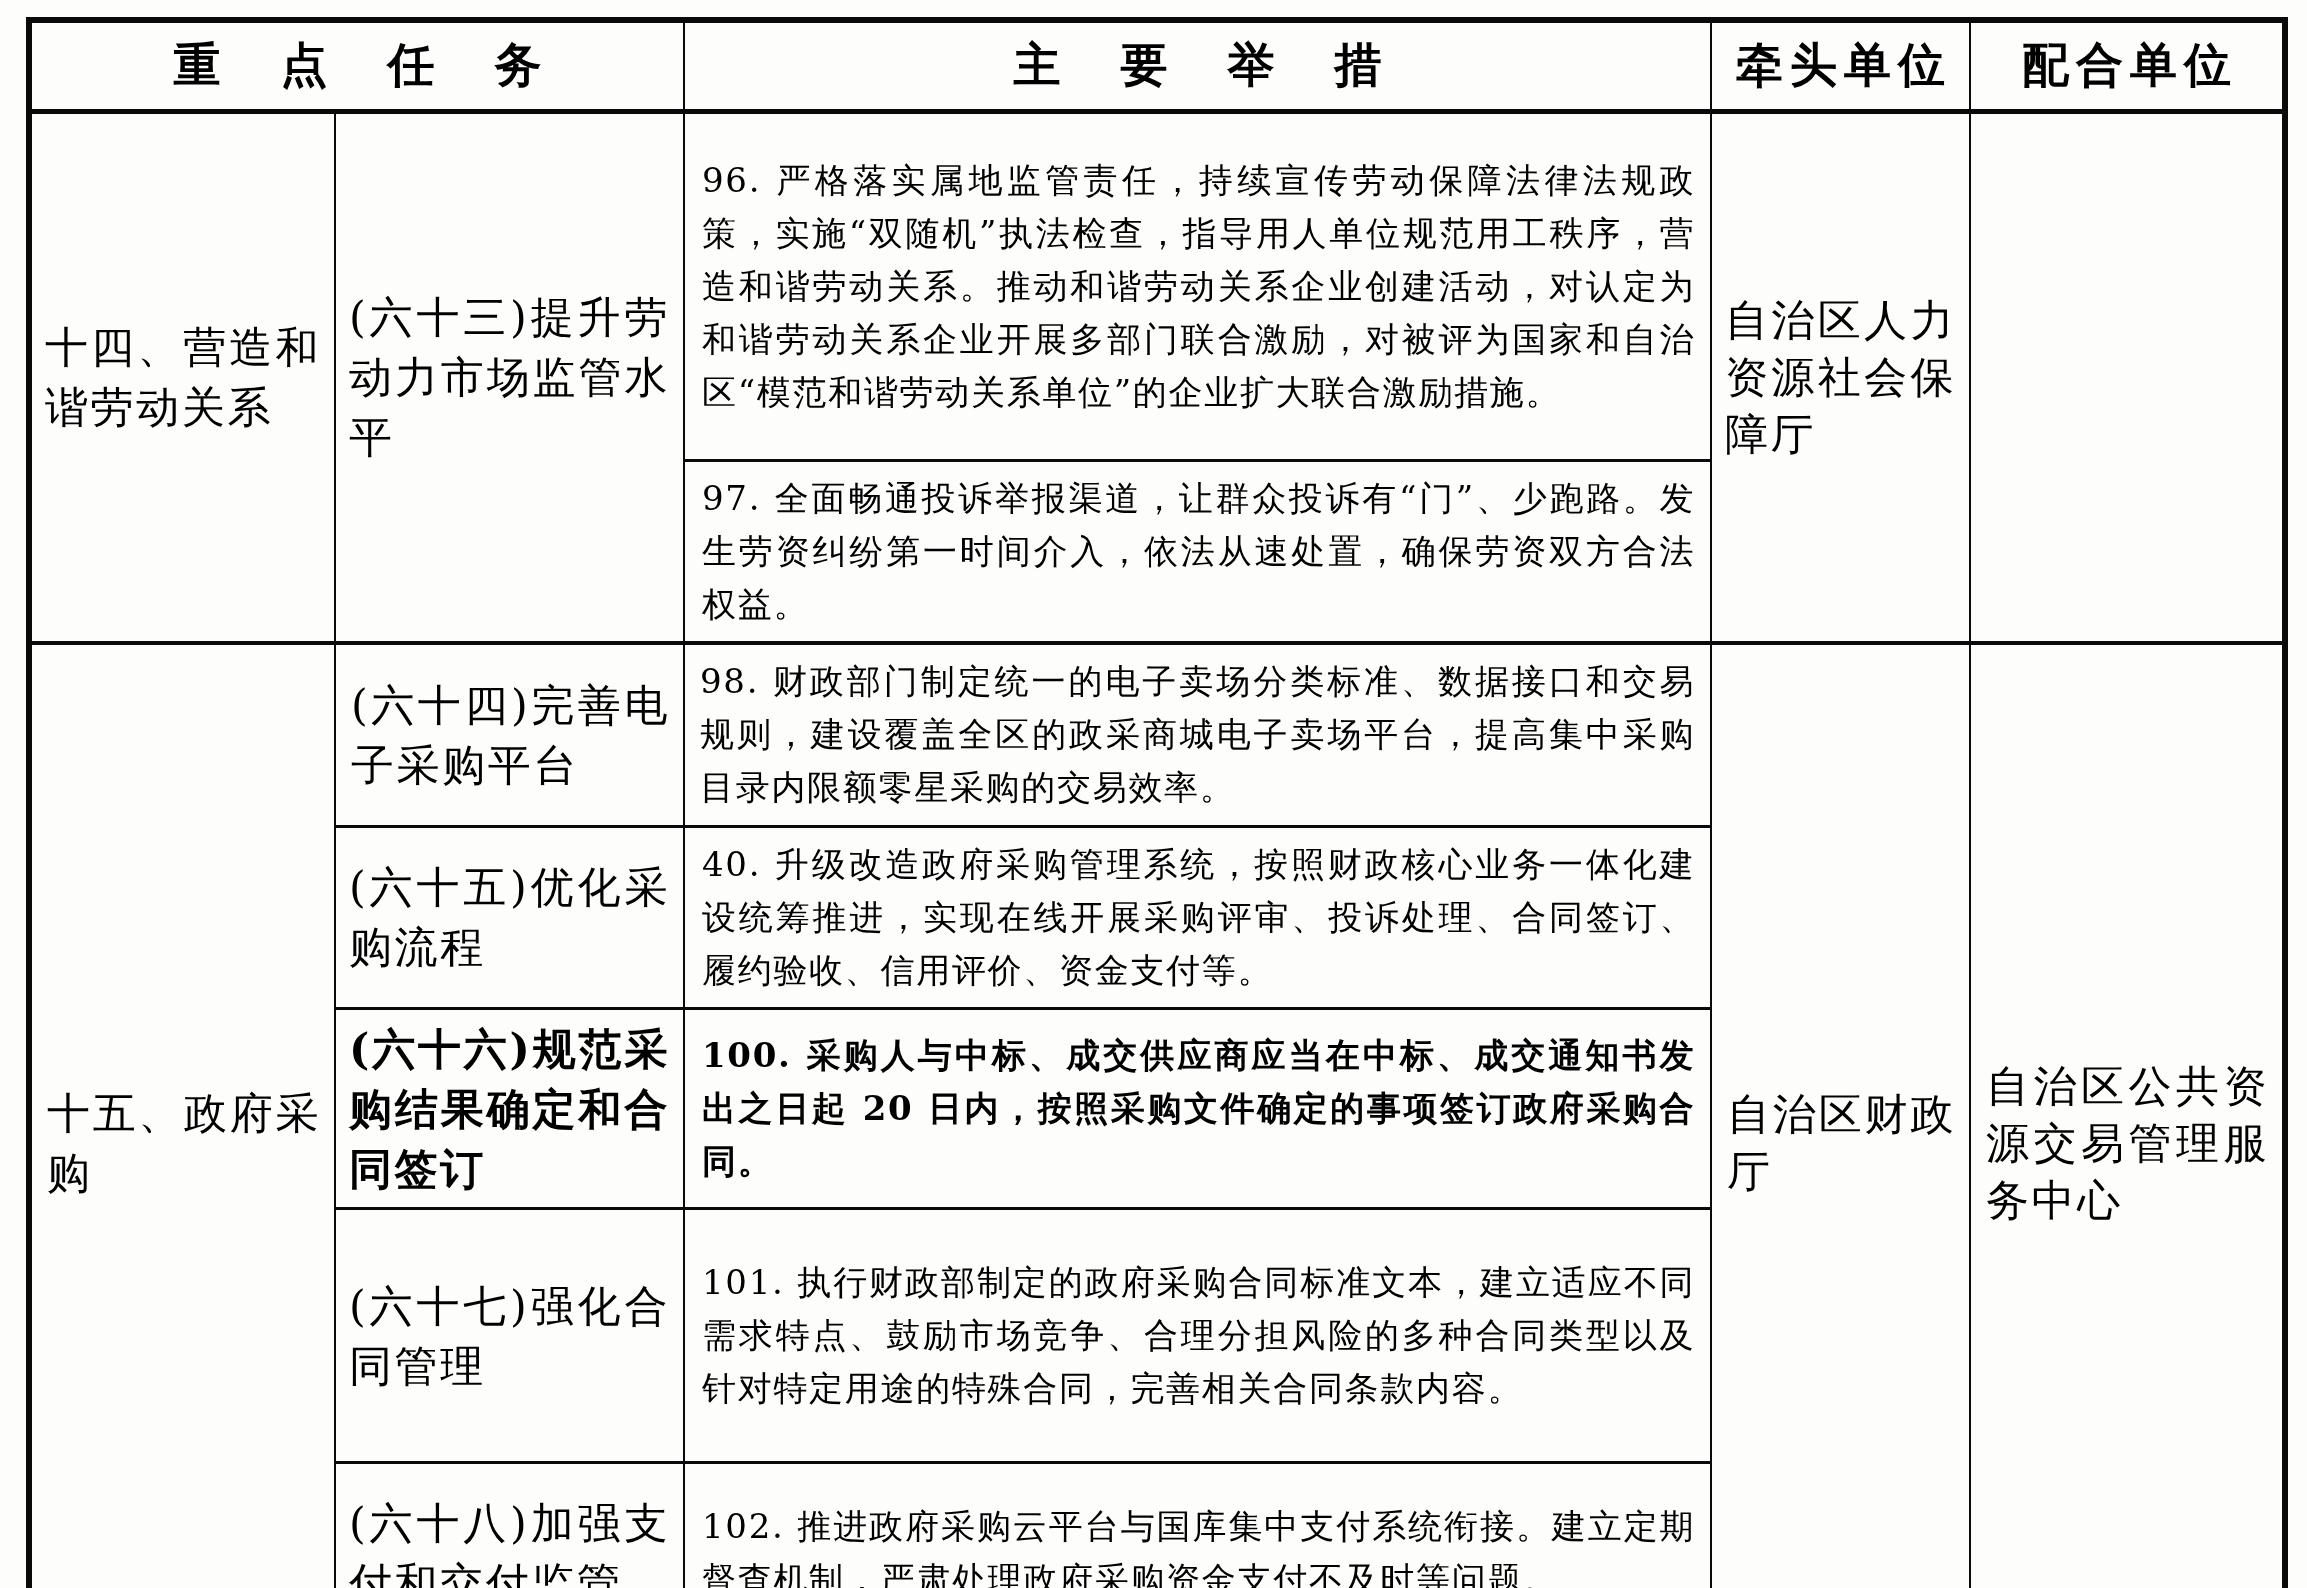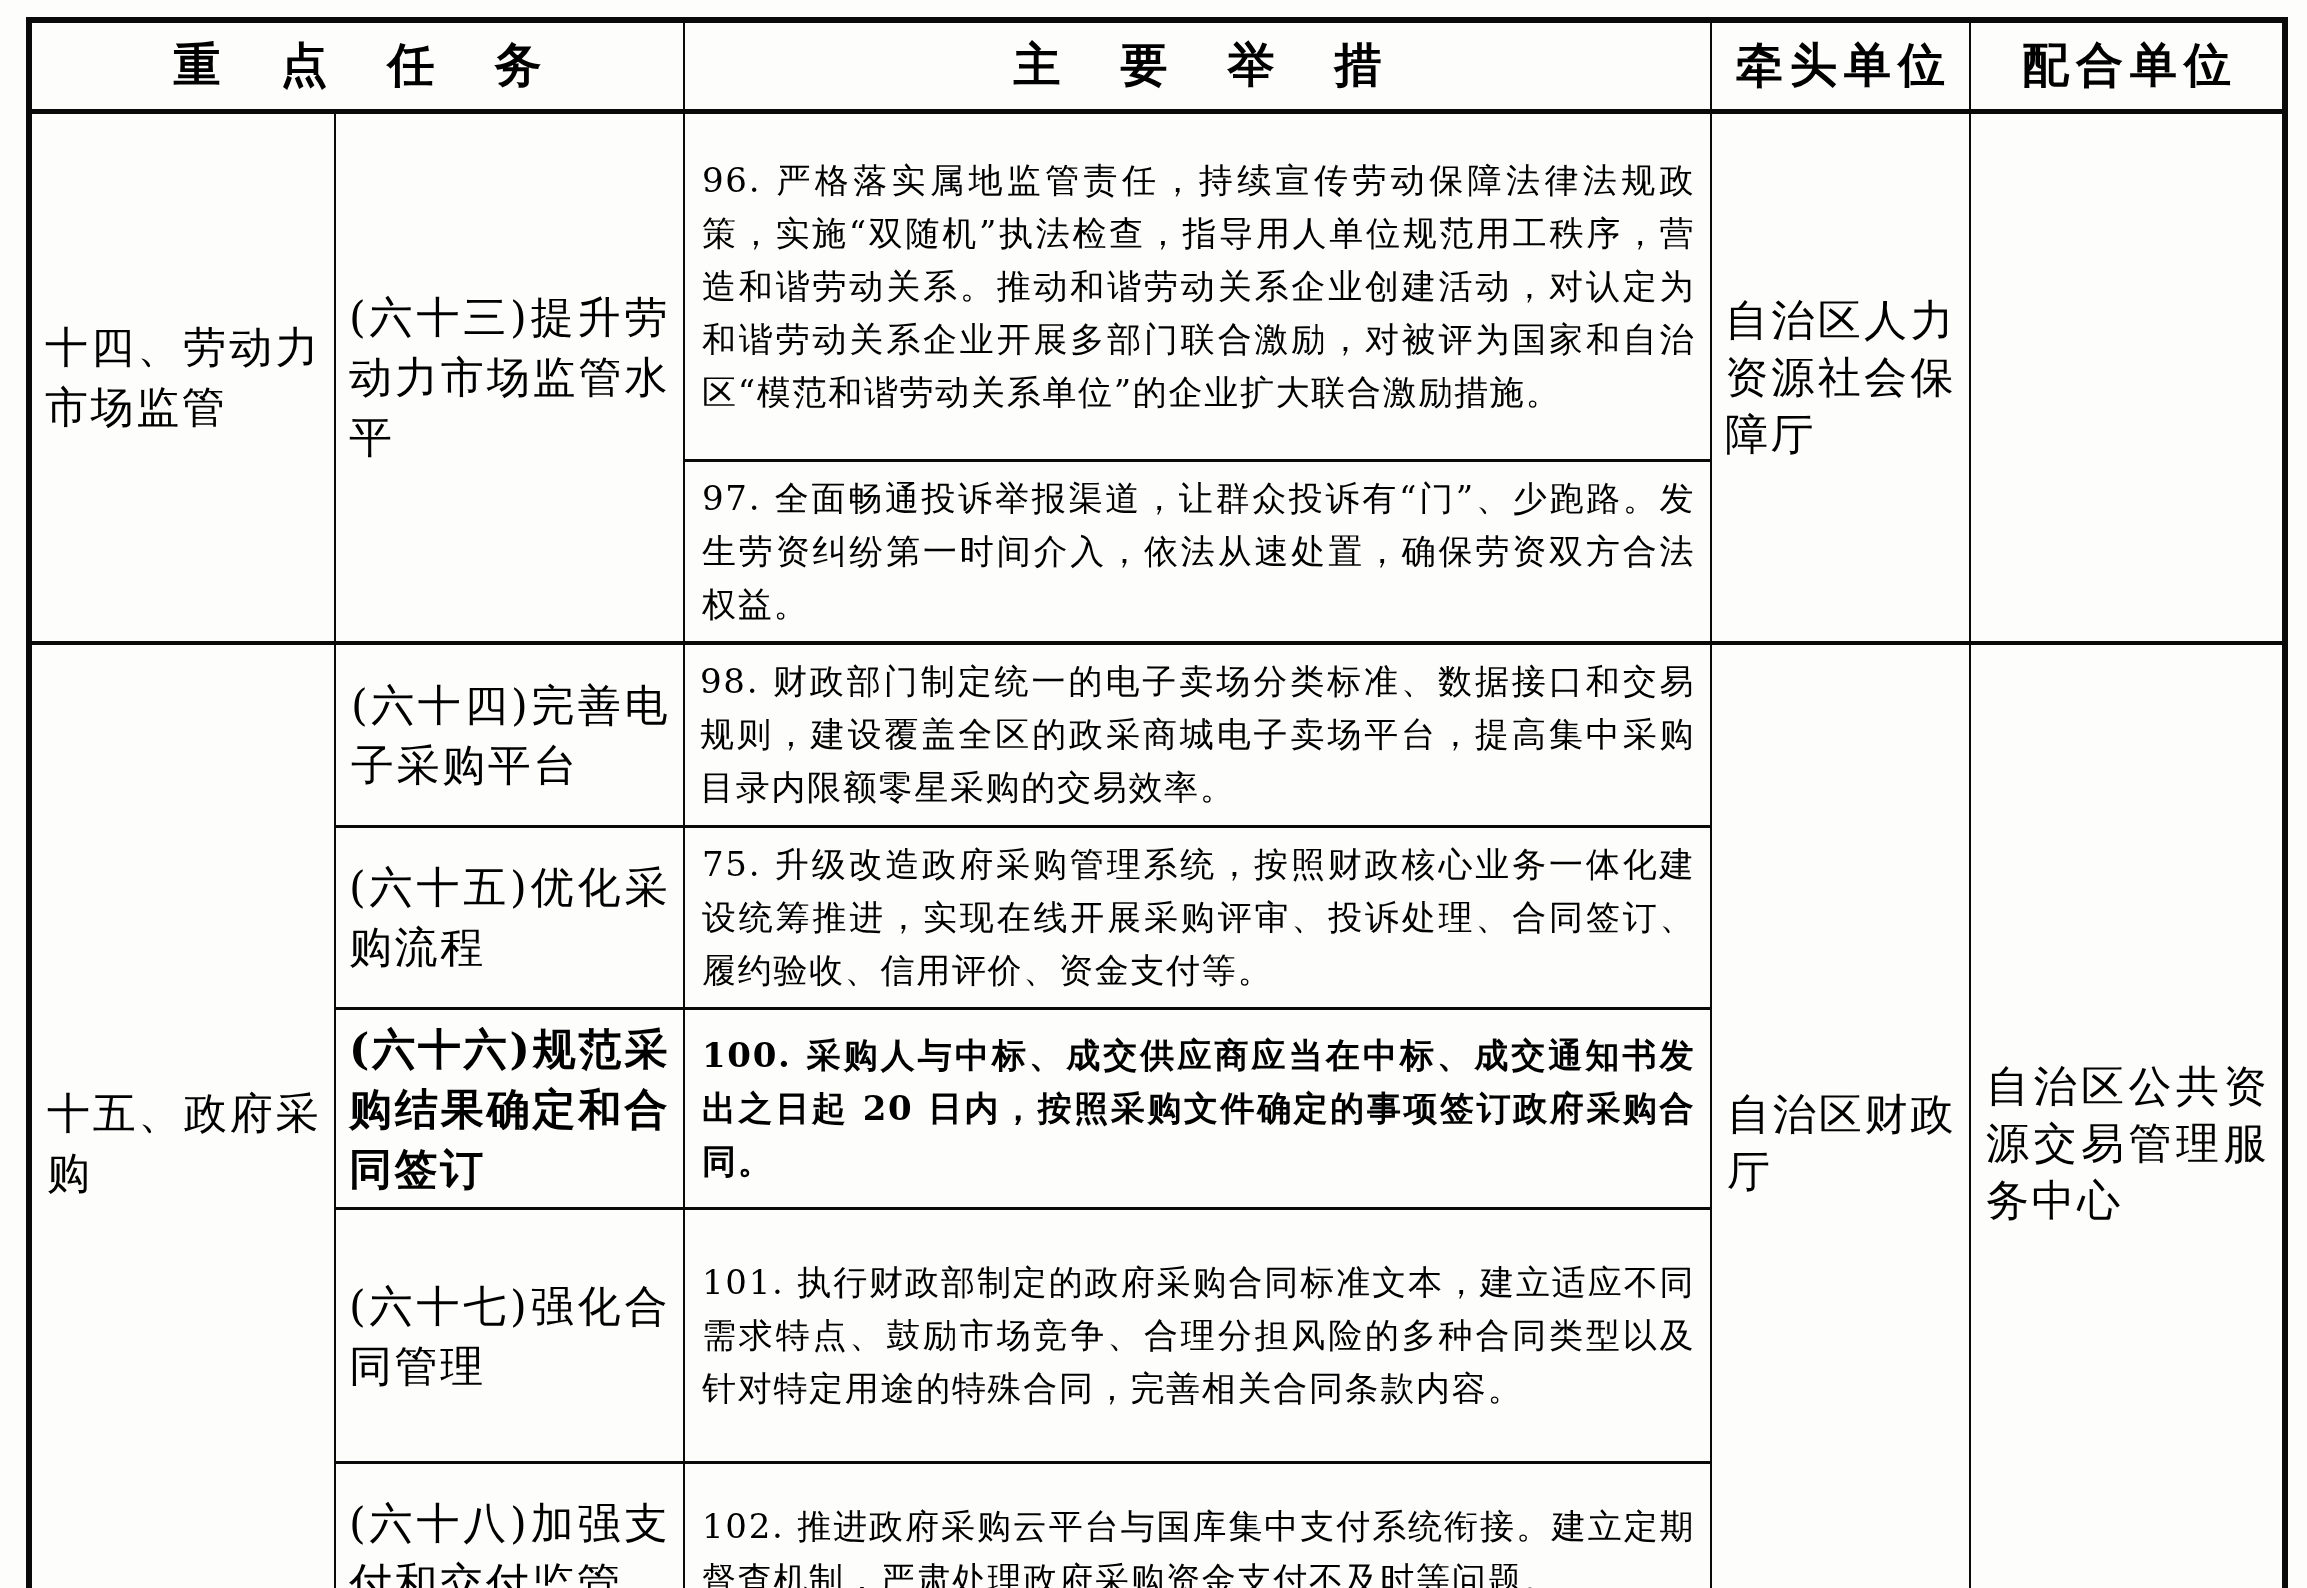--- a/index.html
+++ b/index.html
@@ -110,40 +110,40 @@
       </th>
       <th>
         <span class="hsp-narrow">牵头单位</span>
       </th>
       <th>
         <span class="hsp-narrow">配合单位</span>
       </th>
     </tr>
 
     <tr class="rh-96">
-      <td rowspan="2" class="c-task">十四、劳动力市场监管</td>
+      <td rowspan="2" class="c-task">十四、营造和谐劳动关系</td>
       <td rowspan="2" class="c-sub">(六十三)提升劳动力市场监管水平</td>
       <td class="c-measure">96. 严格落实属地监管责任，持续宣传劳动保障法律法规政策，实施“双随机”执法检查，指导用人单位规范用工秩序，营造和谐劳动关系。推动和谐劳动关系企业创建活动，对认定为和谐劳动关系企业开展多部门联合激励，对被评为国家和自治区“模范和谐劳动关系单位”的企业扩大联合激励措施。</td>
       <td rowspan="2" class="c-unit">自治区人力资源社会保障厅</td>
       <td rowspan="2" class="c-unit"></td>
     </tr>
     <tr class="rh-97 sub-sep">
       <td class="c-measure">97. 全面畅通投诉举报渠道，让群众投诉有“门”、少跑路。发生劳资纠纷第一时间介入，依法从速处置，确保劳资双方合法权益。</td>
     </tr>
 
     <tr class="rh-98 group-sep">
       <td rowspan="5" class="c-task">十五、政府采购</td>
       <td class="c-sub">(六十四)完善电子采购平台</td>
       <td class="c-measure">98. 财政部门制定统一的电子卖场分类标准、数据接口和交易规则，建设覆盖全区的政采商城电子卖场平台，提高集中采购目录内限额零星采购的交易效率。</td>
       <td rowspan="5" class="c-unit">自治区财政厅</td>
       <td rowspan="5" class="c-unit">自治区公共资源交易管理服务中心</td>
     </tr>
     <tr class="rh-99 sub-sep">
       <td class="c-sub">(六十五)优化采购流程</td>
-      <td class="c-measure">75. 升级改造政府采购管理系统，按照财政核心业务一体化建设统筹推进，实现在线开展采购评审、投诉处理、合同签订、履约验收、信用评价、资金支付等。</td>
+      <td class="c-measure">40. 升级改造政府采购管理系统，按照财政核心业务一体化建设统筹推进，实现在线开展采购评审、投诉处理、合同签订、履约验收、信用评价、资金支付等。</td>
     </tr>
     <tr class="rh-100 sub-sep">
       <td class="c-sub">(六十六)规范采购结果确定和合同签订</td>
       <td class="c-measure">100. 采购人与中标、成交供应商应当在中标、成交通知书发出之日起 20 日内，按照采购文件确定的事项签订政府采购合同。</td>
     </tr>
     <tr class="rh-101 sub-sep">
       <td class="c-sub">(六十七)强化合同管理</td>
       <td class="c-measure">101. 执行财政部制定的政府采购合同标准文本，建立适应不同需求特点、鼓励市场竞争、合理分担风险的多种合同类型以及针对特定用途的特殊合同，完善相关合同条款内容。</td>
     </tr>
     <tr class="rh-102 sub-sep">

